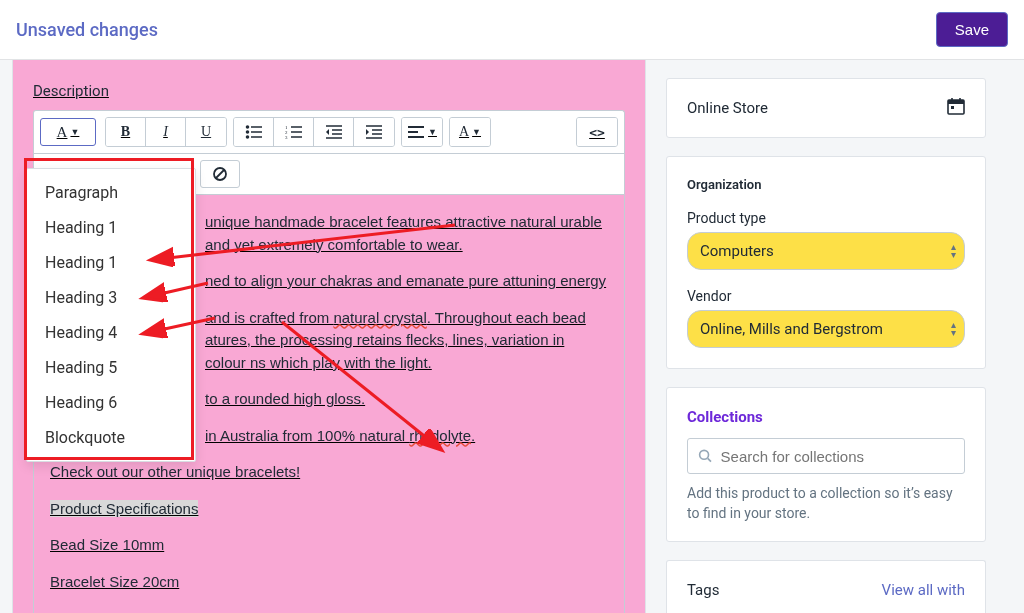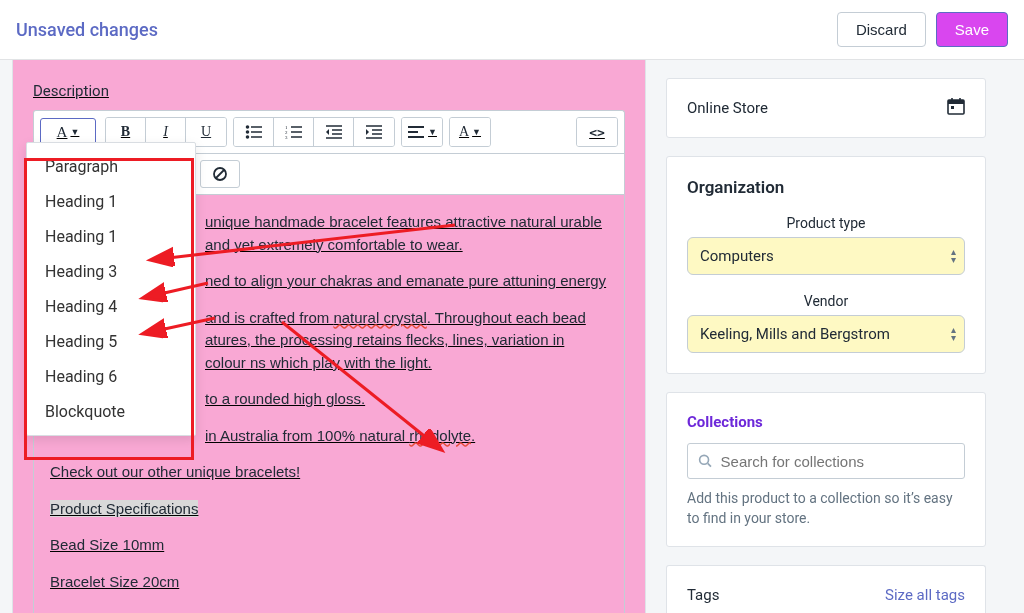--- a/index.html
+++ b/index.html
@@ -2,36 +2,36 @@
 <html><head>
 <meta charset="utf-8">
 <style>
   * { box-sizing: border-box; margin: 0; padding: 0; }
   body { font-family: -apple-system, BlinkMacSystemFont, "Segoe UI", Roboto, sans-serif; background: #f4f6f8; width: 1024px; height: 613px; overflow: hidden; position: relative; }
 
   .topbar { display: flex; align-items: center; justify-content: space-between; padding: 0 16px; height: 60px; background: #fff; border-bottom: 1px solid #e1e3e5; }
   .topbar-title { color: #5c6ac4; font-size: 18px; font-weight: 500; }
   .topbar-actions { display: flex; gap: 10px; }
   .btn { border: 1px solid #c4cdd5; background: #fff; color: #212b36; font-size: 15px; padding: 8px 18px; border-radius: 4px; cursor: pointer; }
-  .btn-primary { background: #d946ef; border-color: #5c6ac4; color: #fff; }
+  .btn-primary { background: #4c1d95; border-color: #5c6ac4; color: #fff; }
 
   .main { display: flex; padding: 0 12px; gap: 20px; height: calc(100% - 56px); }
 
   .left-col { width: 634px; flex-shrink: 0; }
   .right-col { width: 320px; display: flex; flex-direction: column; gap: 18px; padding-top: 18px; }
 
   .card { background: #fff; border: 1px solid #dfe3e8; border-radius: 3px; padding: 20px; position: relative; }
   .card-small-pad { padding: 18px 20px; }
 
   .online-store-row { display: flex; justify-content: space-between; align-items: center; }
   .online-store-title { font-size: 15px; color: #212b36; }
 
-  .org-title { font-size: 17px; font-weight: 600; color: #212b36; margin-bottom: 18px; }
-  .field-label { font-size: 14px; color: #212b36; margin-bottom: 6px; text-align: center; }
-  .select-box { position: relative; border: 1px solid #c4cdd5; border-radius: 6px; background: #fef9c3; height: 38px; display: flex; align-items: center; padding: 0 30px 0 12px; font-size: 15px; color: #212b36; cursor: pointer; margin-bottom: 18px; }
+  .org-title { font-size: 13px; font-weight: 600; color: #212b36; margin-bottom: 18px; }
+  .field-label { font-size: 14px; color: #212b36; margin-bottom: 6px; }
+  .select-box { position: relative; border: 1px solid #c4cdd5; border-radius: 14px; background: #fde047; height: 38px; display: flex; align-items: center; padding: 0 30px 0 12px; font-size: 15px; color: #212b36; cursor: pointer; margin-bottom: 18px; }
   .select-arrows { position: absolute; right: 8px; display: flex; flex-direction: column; gap: 0; font-size: 10px; color: #637381; line-height: 8px; }
 
   .collections-title { font-size: 15px; color: #6d28d9; margin-bottom: 12px; font-weight: bold; }
   .search-field { display: flex; align-items: center; border: 1px solid #c4cdd5; border-radius: 3px; height: 36px; padding: 0 10px; gap: 8px; margin-bottom: 10px; }
   .search-field input { border: none; outline: none; font-size: 15px; width: 100%; color: #212b36; background: transparent; }
   .hint { font-size: 14px; color: #637381; line-height: 1.4; }
 
   .tags-row { display: flex; justify-content: space-between; align-items: center; }
   .tags-label { font-size: 15px; color: #212b36; }
   .tags-link { font-size: 15px; color: #5c6ac4; cursor: pointer; }
@@ -49,38 +49,37 @@
   .code-btn { font-family: monospace; font-size: 13px; font-weight: bold; }
   .toolbar-row2 { border: 1px solid #c4cdd5; padding: 6px; display: flex; gap: 6px; background: #fff; border-bottom: none; position: relative; }
   .row2-placeholder { width: 154px; height: 28px; }
   .block-icn { width: 40px; height: 28px; display: flex; align-items: center; justify-content: center; border: 1px solid #c4cdd5; border-radius: 3px; }
 
   .editor-area { border: 1px solid #c4cdd5; border-radius: 0 0 3px 3px; padding: 16px; font-size: 15px; color: #212b36; line-height: 1.5; min-height: 420px; position: relative; font-family: Arial, sans-serif; }
   .editor-area p { margin-bottom: 14px; }
   .editor-area .hl { background: #d9d9d9; }
   .editor-area .sq { text-decoration: wavy underline #e74c3c; }
 
-  .format-dropdown { position: absolute; left: 26px; top: 142px; width: 170px; background: #fff; border: 1px solid #d9dde2; box-shadow: 0 4px 12px rgba(0,0,0,.1); z-index: 20; padding: 6px 0; border-radius: 2px; }
+  .format-dropdown { position: absolute; left: 26px; top: 168px; width: 170px; background: #fff; border: 1px solid #d9dde2; box-shadow: 0 4px 12px rgba(0,0,0,.1); z-index: 20; padding: 6px 0; border-radius: 2px; }
   .format-dropdown div { font-size: 16px; color: #333; padding: 8px 18px; cursor: pointer; }
 
   .red-box { position: absolute; border: 3px solid #ed1c24; pointer-events: none; z-index: 21; }
   .red-arrow { position: absolute; stroke: #ed1c24; fill: none; pointer-events: none; z-index: 22; }
 
   .cal-icon { width: 18px; height: 18px; }
   .search-ico { width: 16px; height: 16px; stroke: #95a7b7; fill: none; stroke-width: 2; }
 
   .tb-ico { width: 18px; height: 16px; }
 </style>
 </head>
 <body>
 
 <div class="topbar">
   <div class="topbar-title">Unsaved changes</div>
   <div class="topbar-actions">
-    <button class="btn">Discard</button>
     <button class="btn btn-primary">Save</button>
   </div>
 </div>
 
 <div class="main">
   <div class="left-col">
     <div class="desc-card">
       <div class="desc-label">Description</div>
 
       <div class="toolbar">
@@ -216,21 +215,21 @@
       <div class="field-label">Product type</div>
       <div class="select-box">
         <span>Computers</span>
         <span class="select-arrows">
             <span>▴</span>
             <span>▾</span>
           </span>
       </div>
       <div class="field-label">Vendor</div>
       <div class="select-box" style="margin-bottom:0">
-        <span>Keeling, Mills and Bergstrom</span>
+        <span>Online, Mills and Bergstrom</span>
         <span class="select-arrows">
             <span>▴</span>
             <span>▾</span>
           </span>
       </div>
     </div>
 
     <div class="card" style="padding-bottom:18px;">
       <div class="collections-title">Collections</div>
       <div class="search-field">
@@ -238,21 +237,21 @@
             <circle cx="7.5" cy="7.5" r="5.5"></circle>
             <line x1="12" y1="12" x2="16" y2="16"></line>
           </svg>
         <input type="text" placeholder="Search for collections" style="">
       </div>
       <div class="hint">Add this product to a collection so it’s easy to find in your store.</div>
     </div>
 
     <div class="card tags-row" style="border-bottom:none; border-bottom-left-radius:0; border-bottom-right-radius:0;">
       <div class="tags-label">Tags</div>
-      <div class="tags-link">Size all tags</div>
+      <div class="tags-link">View all with</div>
     </div>
   </div>
 </div>
 
 <div class="format-dropdown" id="fmt-dd">
     <div>Paragraph</div>
     <div>Heading 1</div>
     <div>Heading 1</div>
     <div>Heading 3</div>
     <div>Heading 4</div>

